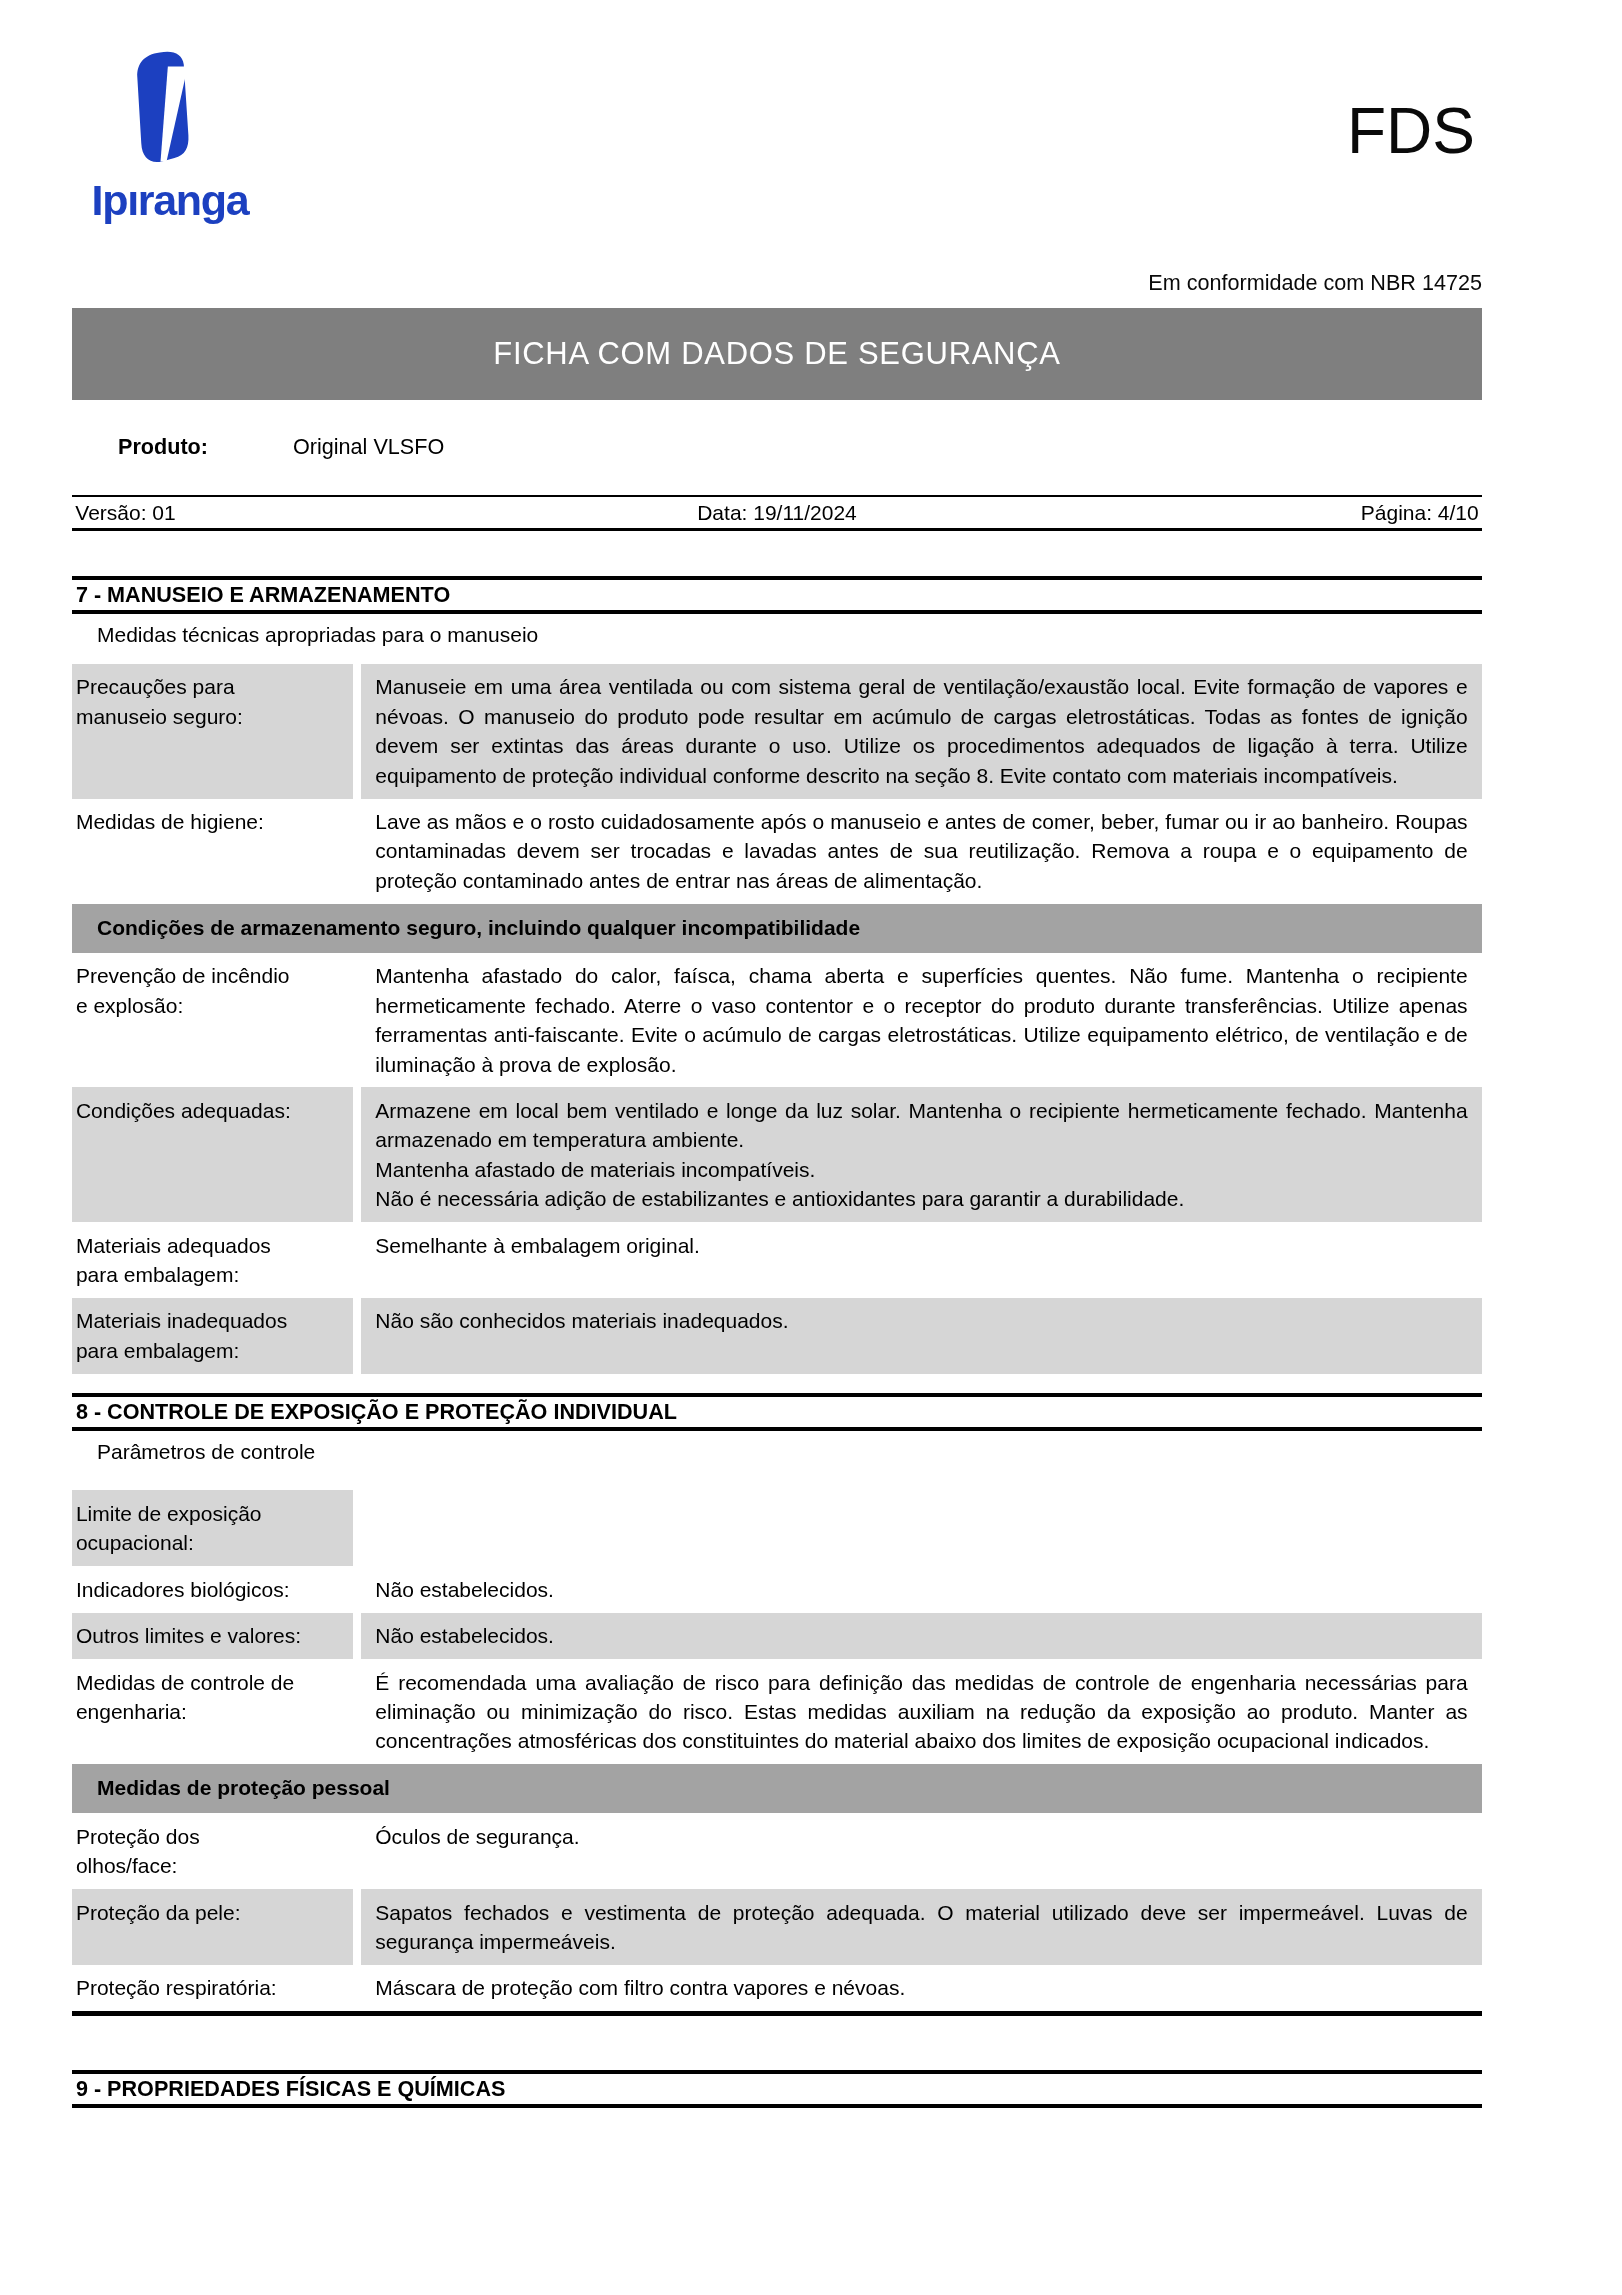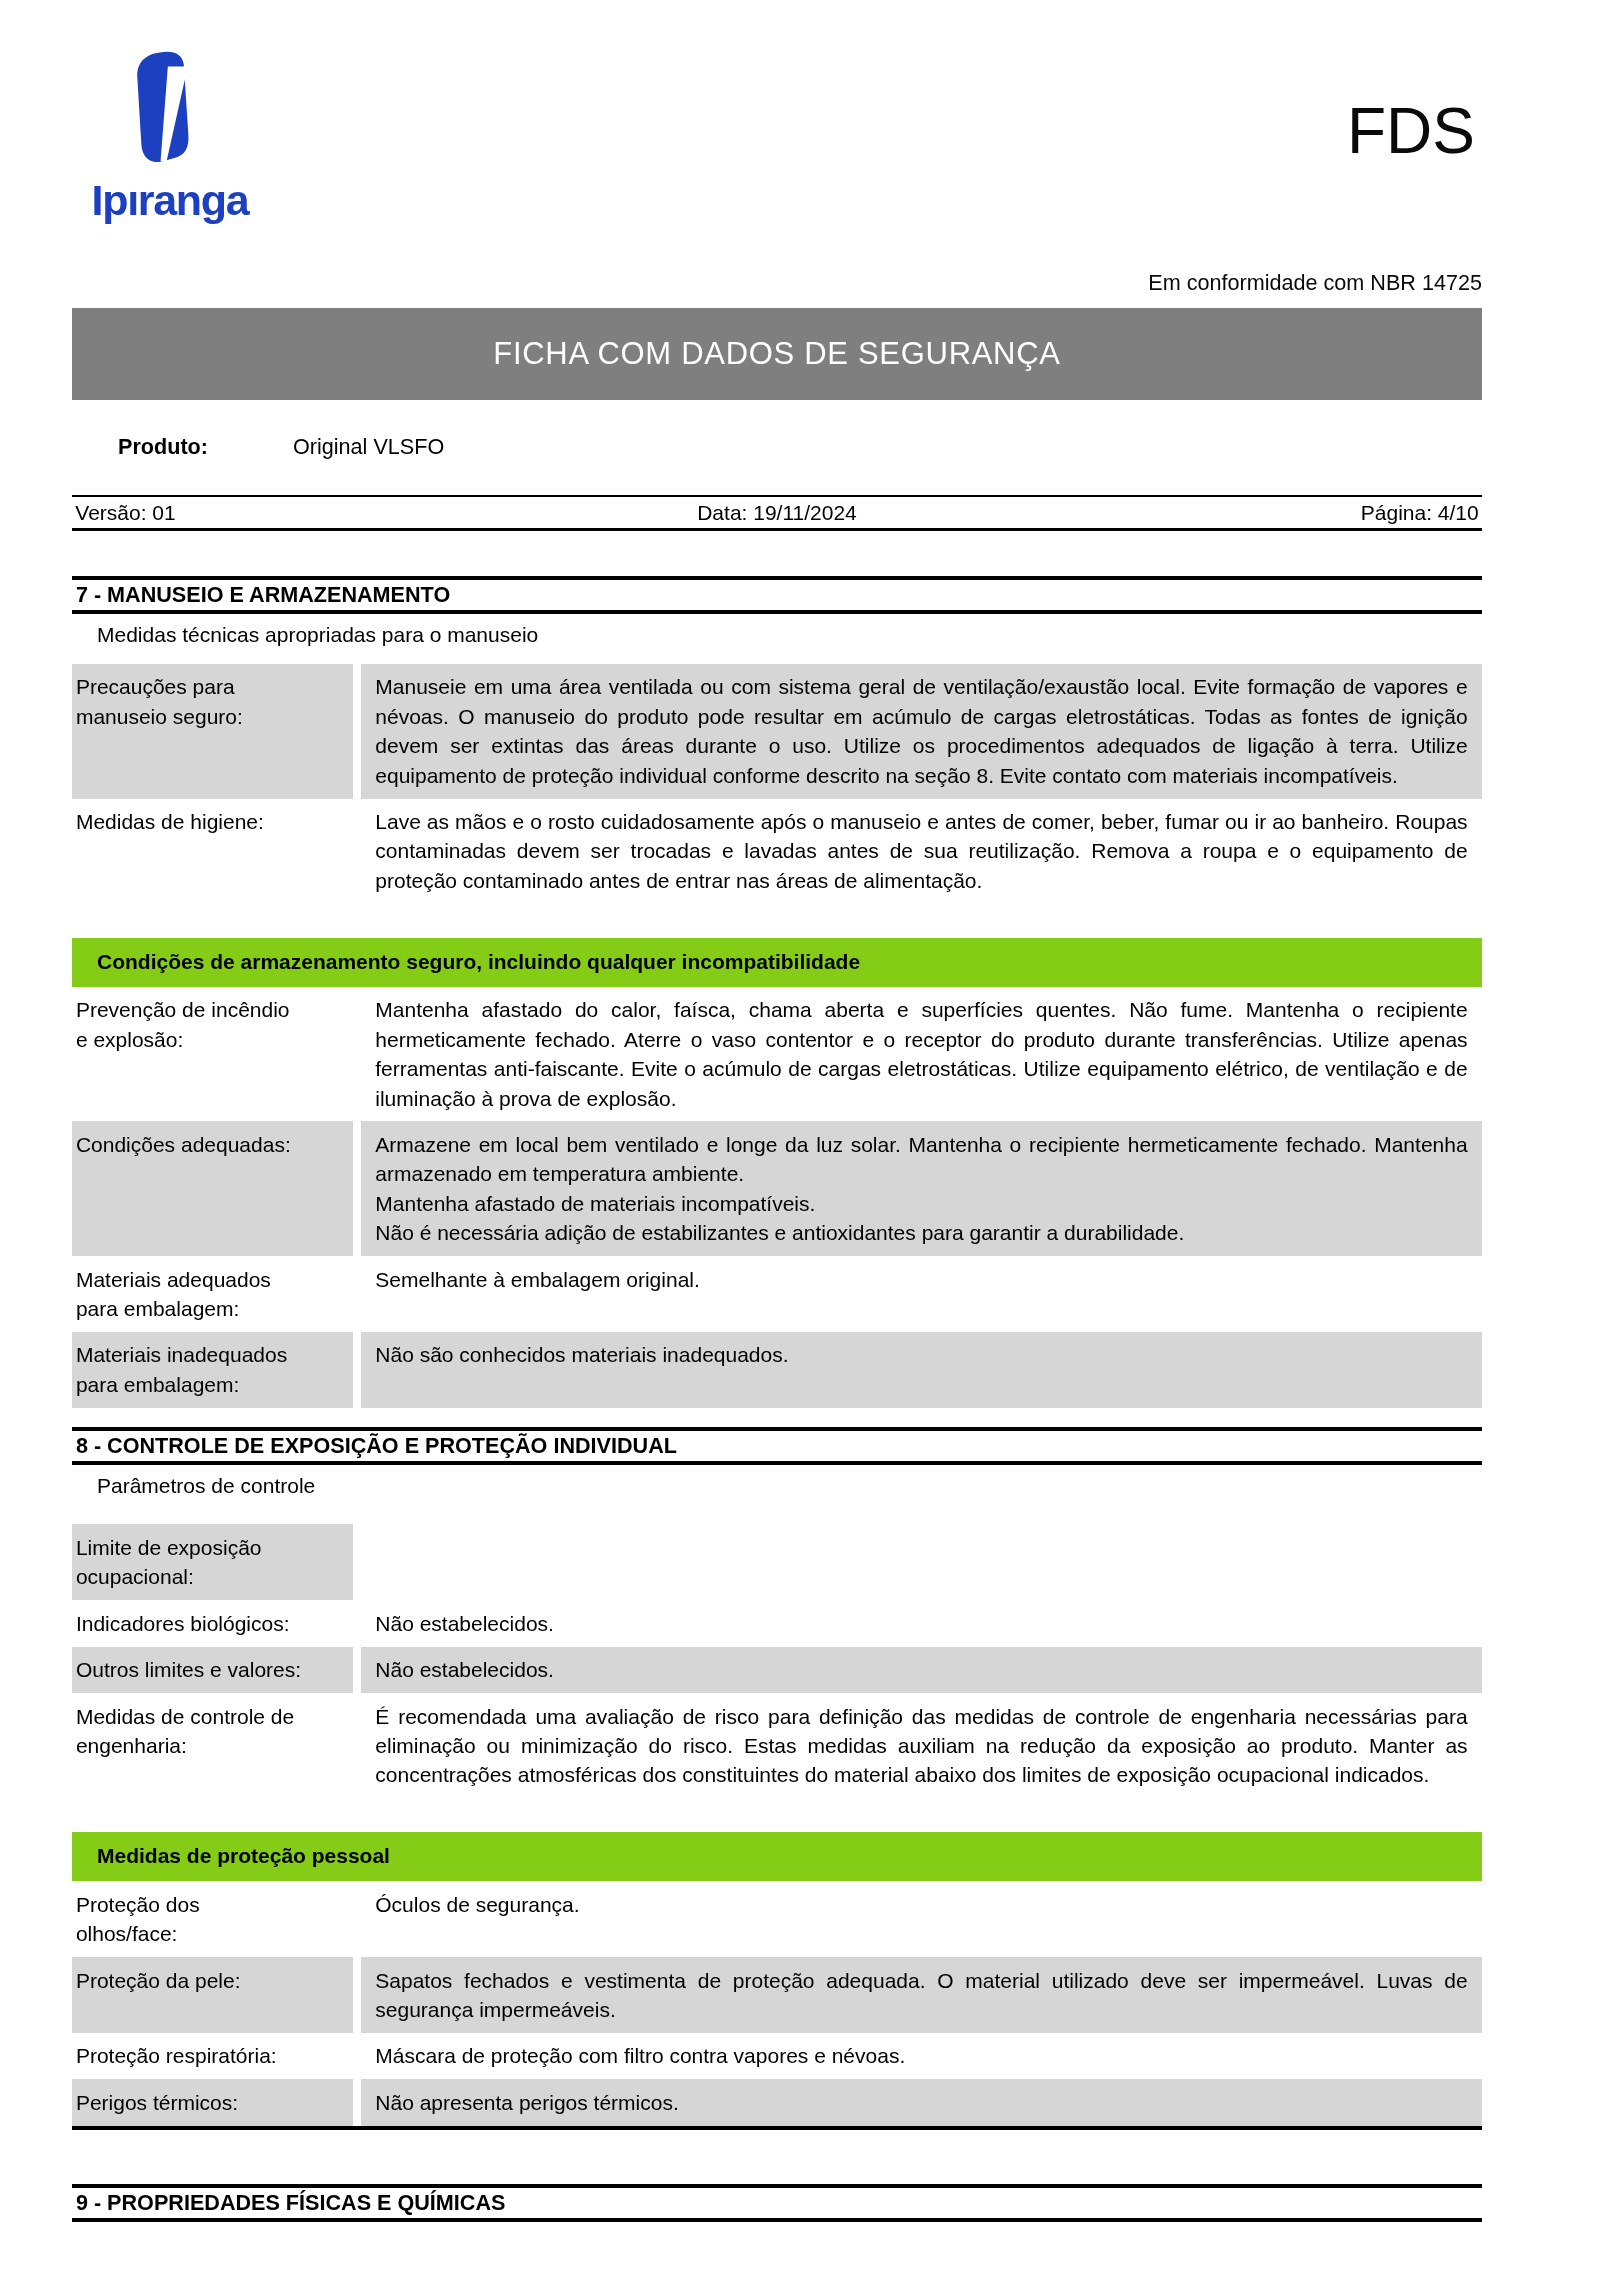--- a/index.html
+++ b/index.html
@@ -51,21 +51,21 @@
     font-weight:700;font-size:21.6px;line-height:25px;
     padding:2px 0 2.6px 3.9px;
   }
   .subhead{font-weight:400;padding-left:25px;}
   .sp10{height:6.5px;}.sp22{height:14.4px;}.sp30{height:19.6px;}.sp36{height:23.6px;}.sp82{height:54px;}
   .row{display:flex;align-items:stretch;}
   .row .lbl{width:281px;flex:0 0 281px;padding:8.5px 5.2px 8.5px 3.9px;box-sizing:border-box;}
   .row .con{flex:1;margin-left:7.9px;padding:8.5px 14.4px 8.5px 14.4px;text-align:justify;box-sizing:border-box;}
   .row .con p{margin:0;}
   .row.gray .lbl,.row.gray .con{background:#d6d6d6;}
-  .bar{background:#84cc16;font-weight:700;padding:9.2px 0 10.5px 25px;min-height:49px;box-sizing:border-box;margin-top:34px;}
+  .bar{background:#a3a3a3;font-weight:700;padding:9.2px 0 10.5px 25px;min-height:49px;box-sizing:border-box;}
   .u{text-decoration:underline;text-decoration-thickness:2px;text-underline-offset:3.9px;}
   .blank-line{height:29.4px;}
   .thick-rule{height:4.6px;background:#000;}
 </style>
 </head>
 <body>
 
 <div class="page">
 
   <div class="logo">
@@ -227,28 +227,20 @@
 
     <div class="row">
       <div class="lbl">
         <div>Proteção respiratória:</div>
       </div>
       <div class="con">
           <p>Máscara de proteção com filtro contra vapores e névoas.</p>
         </div>
     </div>
 
-    <div class="row gray">
-      <div class="lbl">
-        <div>Perigos térmicos:</div>
-      </div>
-      <div class="con">
-          <p>Não apresenta perigos térmicos.</p>
-        </div>
-    </div>
 
     <div class="thick-rule"></div>
 
     <div class="sp82"></div>
 
     <div class="sec-title">9 - PROPRIEDADES FÍSICAS E QUÍMICAS</div>
 
   </div>
 </div>
 

